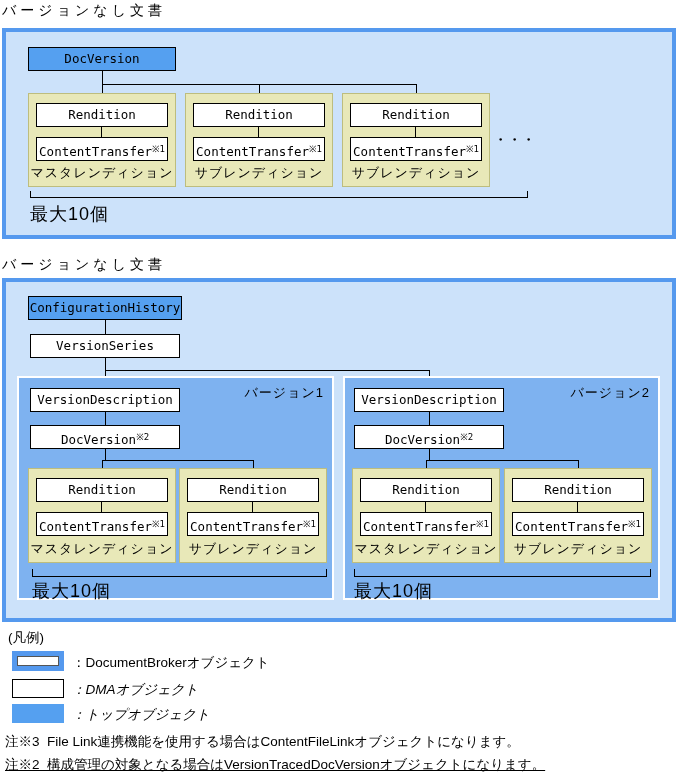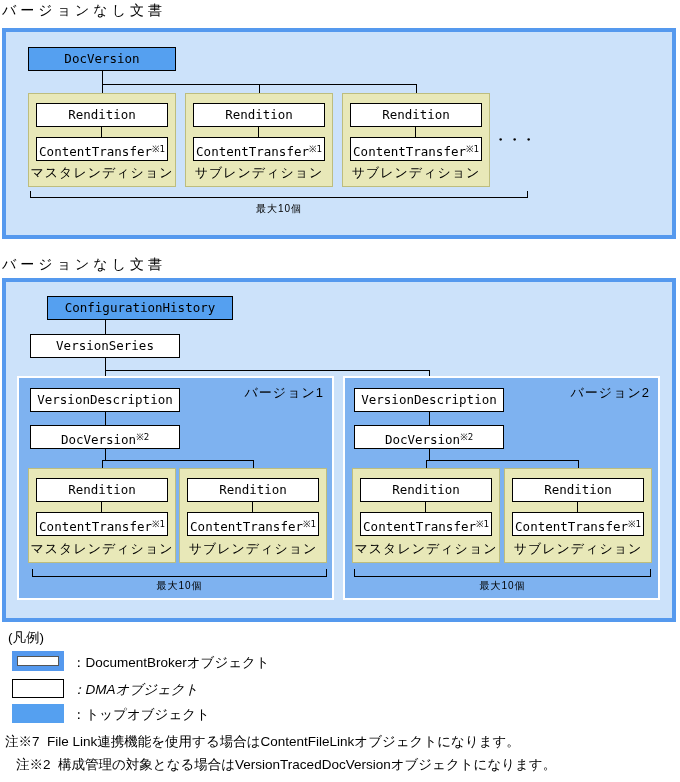--- a/index.html
+++ b/index.html
@@ -11,21 +11,21 @@
   .frame{background:#CCE2FA;border:4px solid #5599EE;box-sizing:border-box;}
   .obox{background:#55A0F0;border:1px solid #000;box-sizing:border-box;
         text-align:center;line-height:22px;white-space:nowrap;}
   .wbox{background:#fff;border:1px solid #000;box-sizing:border-box;
         text-align:center;line-height:22px;white-space:nowrap;}
   .line{background:#000;}
   .ygroup{background:#E8E8B8;border:1px solid #BDBD7E;box-sizing:border-box;}
   .glabel{font-size:13px;letter-spacing:1px;text-align:center;white-space:nowrap;}
   .vbox{background:#7EB2F0;border:2px solid #FFF;box-sizing:border-box;}
   .vname{font-size:13px;letter-spacing:1px;white-space:nowrap;}
-  .maxlbl{font-size:10px;text-align:center;letter-spacing:1px;white-space:nowrap;}
+  .maxlbl{font-size:18px;letter-spacing:1px;white-space:nowrap;}
   .sup{font-size:9px;vertical-align:4px;}
   .ellipsis{font-size:13px;font-weight:bold;letter-spacing:1px;}
   .jp{font-size:13.5px;white-space:pre;}
   .swatch1{background:#fff;border:5px solid #5599EE;box-shadow:inset 0 0 0 1px #555;box-sizing:border-box;}
   .swatch2{background:#fff;border:1px solid #000;box-sizing:border-box;}
   .swatch3{background:#55A0F0;box-sizing:border-box;}
 </style>
 </head>
 <body>
 
@@ -85,21 +85,21 @@
     <div class="abs line" style="left:30px;top:197px;width:498px;height:1px;"></div>
     <div class="abs line" style="left:527px;top:191px;width:1px;height:7px;"></div>
     <div class="abs maxlbl" style="left:30px;top:202px;width:498px;">最大10個</div>
   </section>
 
   <section>
     <div class="abs sec-title" style="left:2px;top:256px;">バージョンなし文書</div>
 
     <div class="abs frame" style="left:2px;top:278px;width:674px;height:344px;"></div>
 
-    <div class="abs obox mono" style="left:28px;top:296px;width:186px;height:24px;margin-left:19px;">
+    <div class="abs obox mono" style="left:28px;top:296px;width:154px;height:24px;">
       <span>ConfigurationHistory</span>
     </div>
     <div class="abs line" style="left:105px;top:320px;width:1px;height:14px;"></div>
     <div class="abs wbox mono" style="left:30px;top:334px;width:150px;height:24px;">
       <span>VersionSeries</span>
     </div>
     <div class="abs line" style="left:105px;top:358px;width:1px;height:12px;"></div>
     <div class="abs line" style="left:105px;top:370px;width:325px;height:1px;"></div>
     <div class="abs line" style="left:105px;top:370px;width:1px;height:18px;"></div>
     <div class="abs line" style="left:429px;top:370px;width:1px;height:18px;"></div>
@@ -194,21 +194,21 @@
   <section>
     <div class="abs jp" style="left:8px;top:629px;">(凡例)</div>
 
     <div class="abs swatch1" style="left:12px;top:651px;width:52px;height:20px;"></div>
     <div class="abs jp" style="left:72px;top:654px;">：DocumentBrokerオブジェクト</div>
 
     <div class="abs swatch2" style="left:12px;top:679px;width:52px;height:19px;"></div>
     <div class="abs jp" style="left:72px;top:681px;font-style:italic;">：DMAオブジェクト</div>
 
     <div class="abs swatch3" style="left:12px;top:704px;width:52px;height:19px;"></div>
-    <div class="abs jp" style="left:72px;top:706px;">：トップオブジェクト</div>
-  </section>
-
-  <section>
-    <div class="abs jp" style="left:5px;top:733px;">注※7  File Link連携機能を使用する場合はContentFileLinkオブジェクトになります。</div>
-    <div class="abs jp" style="left:16px;top:756px;">注※2  構成管理の対象となる場合はVersionTracedDocVersionオブジェクトになります。</div>
+    <div class="abs jp" style="left:72px;top:706px;font-style:italic;">：トップオブジェクト</div>
+  </section>
+
+  <section>
+    <div class="abs jp" style="left:5px;top:733px;">注※3  File Link連携機能を使用する場合はContentFileLinkオブジェクトになります。</div>
+    <div class="abs jp" style="left:5px;top:756px;text-decoration:underline;">注※2  構成管理の対象となる場合はVersionTracedDocVersionオブジェクトになります。</div>
   </section>
 
 </div>
 
 </body></html>

